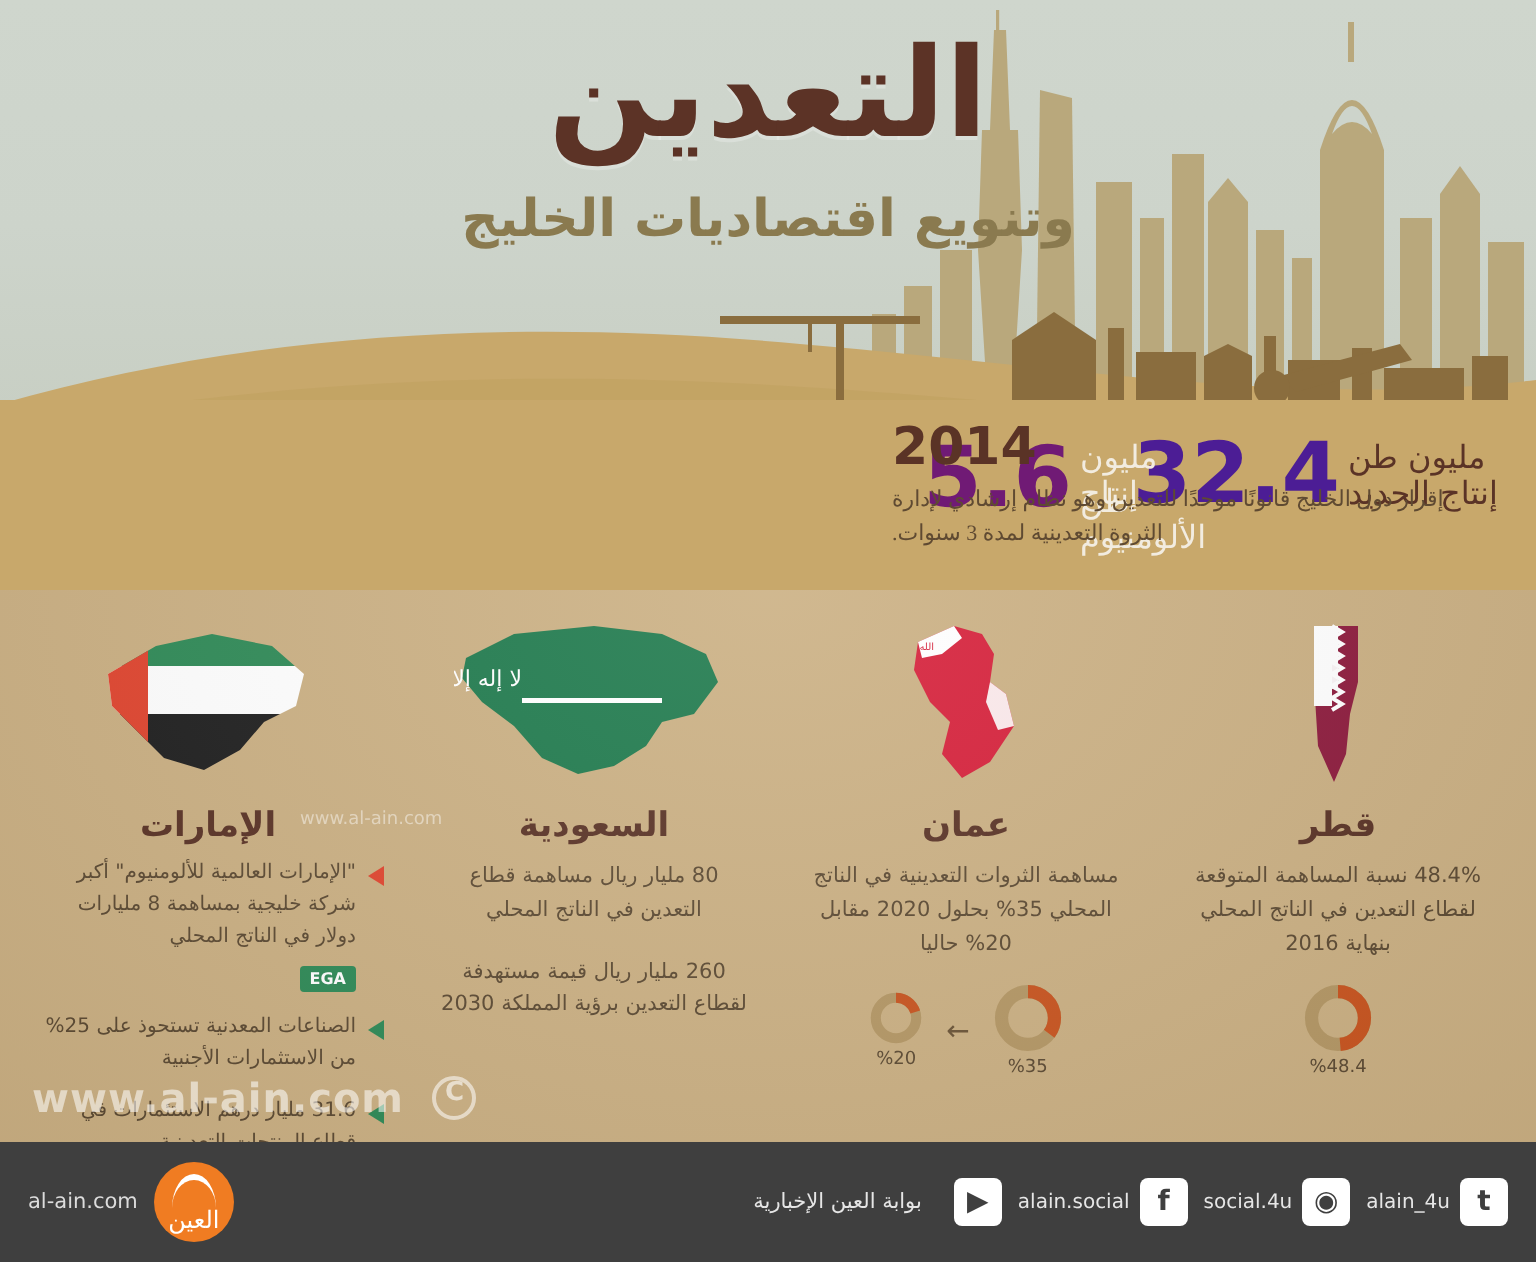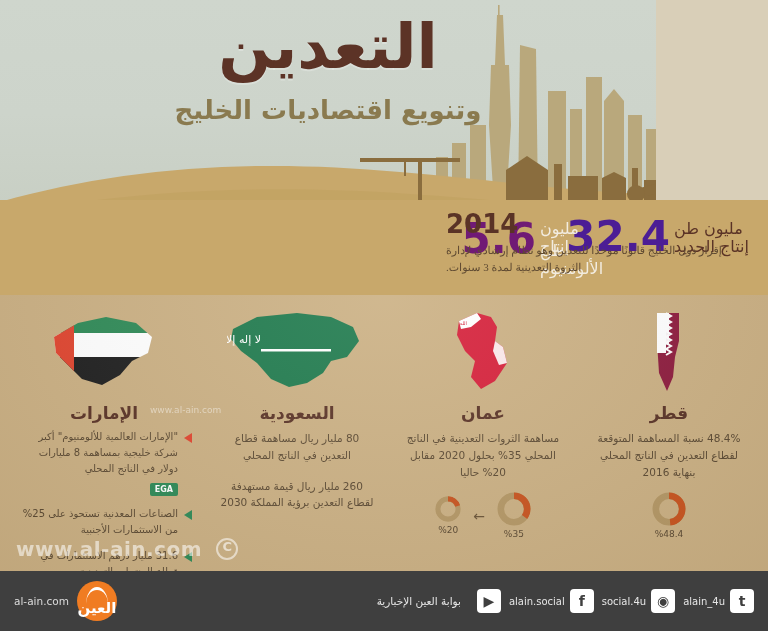--- a/index.html
+++ b/index.html
@@ -7,21 +7,21 @@
   body {
     font-family: "DejaVu Sans", "Liberation Sans", sans-serif;
     background: #d9cfb8;
     overflow: hidden;
     position: relative;
   }
   .page { position: relative; width: 768px; height: 631px; overflow: hidden; }
 
   
   .header {
-    position: absolute; left: 0; top: 0; width: 656px; height: 205px;
+    position: absolute; left: 0; top: 0; width: 768px; height: 205px;
     background: linear-gradient(180deg, #cfd6cd 0%, #cdd4cb 55%, #c8cfc4 100%);
     overflow: hidden;
   }
   .skyline {
     position: absolute; left: 0; bottom: 0; width: 768px; height: 200px;
   }
   .title-wrap {
     position: absolute; right: 0; left: 0; top: 14px;
     text-align: center; z-index: 5;
   }
@@ -175,21 +175,21 @@
   .brand {
     position: absolute; left: 14px; top: 0; height: 60px;
     display: flex; align-items: center; gap: 8px;
   }
   .brand .site { font-size: 10.5px; color: #dcdcdc; }
   .logo-circle {
     width: 40px; height: 40px; border-radius: 50%;
     background: #f07c22; position: relative;
     display: flex; align-items: flex-end; justify-content: center;
   }
-  .logo-circle .ar { color: #fff; font-size: 15px; font-weight: bold; padding-bottom: 4px; }
+  .logo-circle .ar { color: #fff; font-size: 12px; font-weight: normal; padding-bottom: 4px; }
   .logo-circle:before {
     content: ""; position: absolute; left: 9px; top: 6px;
     width: 22px; height: 14px;
     border-top: 3px solid #fff; border-radius: 50% 50% 0 0 / 100% 100% 0 0;
   }
 </style>
 </head>
 <body>
 
 <div class="page">

